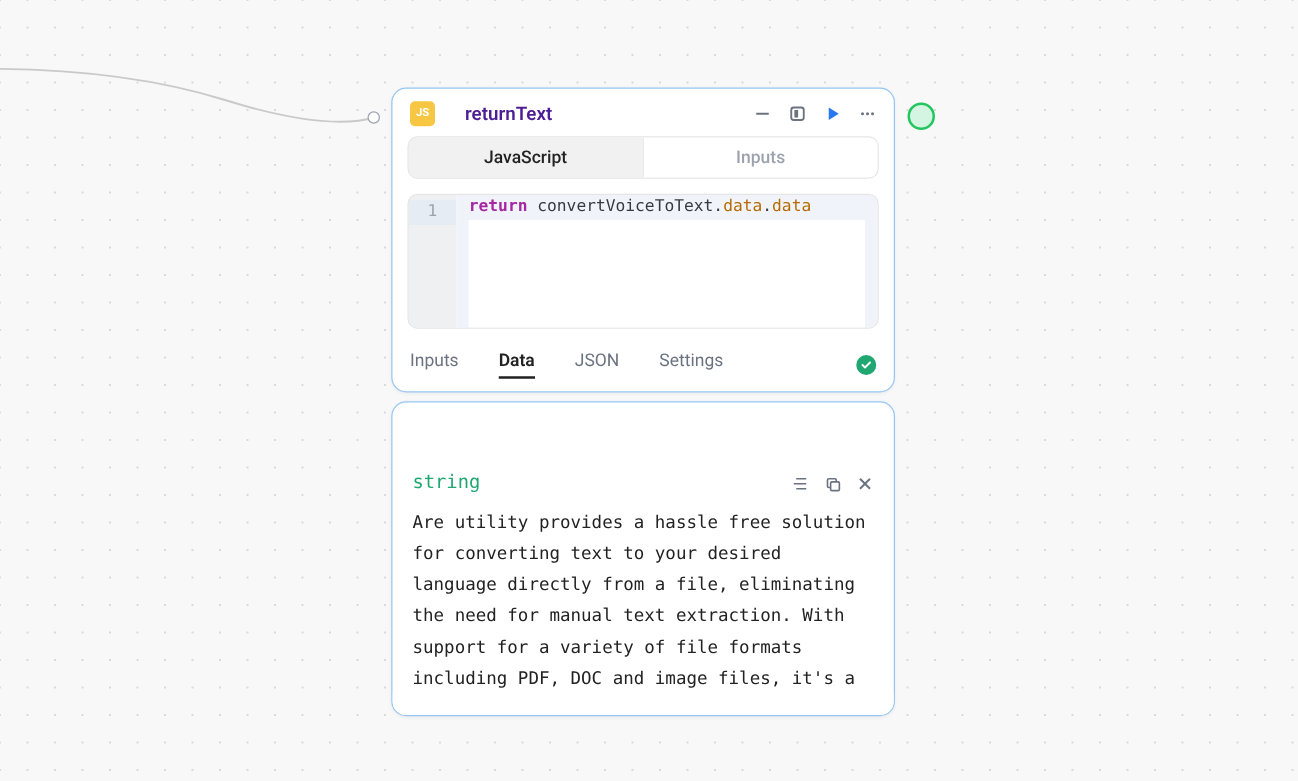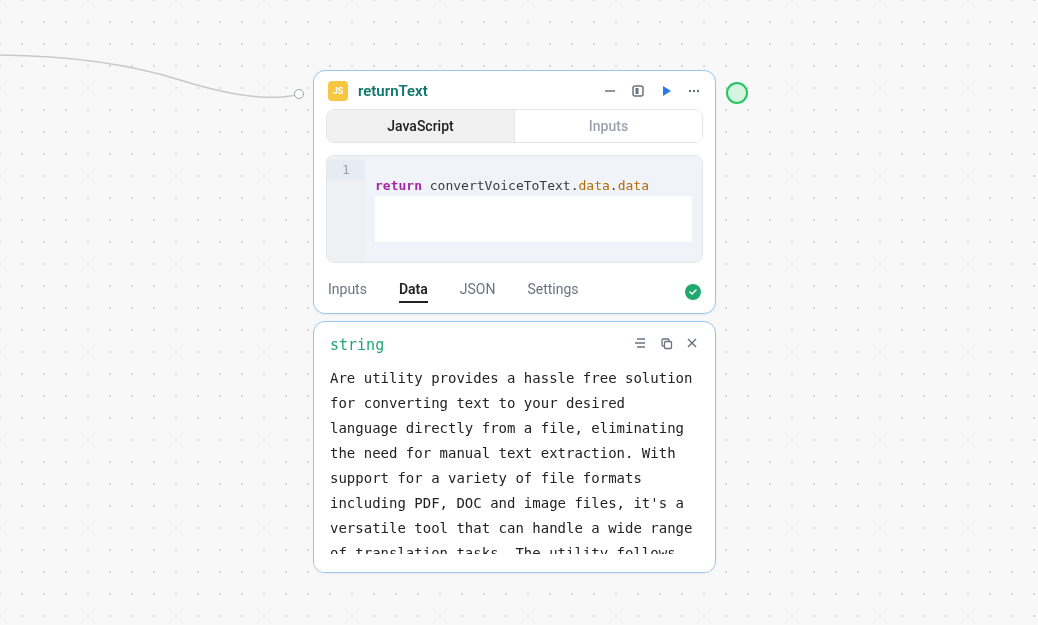--- a/index.html
+++ b/index.html
@@ -30,40 +30,40 @@
   background: #fff;
   border: 1.5px solid #98c6f2;
   border-radius: 12px;
   box-shadow: 0 1px 3px rgba(0,0,0,0.05);
 }
 
 .node-header {
   display: flex;
   align-items: center;
   padding: 10px 14px 8px 14px;
-  gap: 10px;
+  gap: 24px;
 }
 
 .js-badge {
   width: 20px;
   height: 20px;
   background: #f7c744;
   border-radius: 4px;
   display: flex;
   align-items: center;
   justify-content: center;
   font-size: 9px;
   font-weight: 700;
   color: #fff;
 }
 
 .node-title {
   font-size: 15px;
   font-weight: 600;
-  color: #0f766e;
+  color: #4c1d95;
   flex: 1;
 }
 
 .header-actions {
   display: flex;
   gap: 14px;
   align-items: center;
   color: #6b7280;
 }
 
@@ -120,21 +120,21 @@
 }
 .gutter-line {
   color: #9ca3af;
   text-align: center;
   line-height: 20px;
   background: #e6ecf3;
 }
 
 .code-body {
   flex: 1;
-  padding: 20px 10px;
+  padding: 0 10px;
   background: #f0f4fa;
 }
 .code-body .lineb {
   background: #f0f4fa;
   height: 20px;
   line-height: 20px;
 }
 .code-body .rest {
   background: #fff;
   height: calc(100% - 20px);
@@ -203,22 +203,23 @@
   background: #fff;
   border: 1.5px solid #98c6f2;
   border-radius: 12px;
   padding: 14px 16px;
   box-shadow: 0 1px 3px rgba(0,0,0,0.05);
   overflow: hidden;
 }
 
 .output-header {
   display: flex;
-  align-items: flex-start;
+  align-items: flex-end;
   margin-bottom: 12px;
+  margin-top: 40px;
 }
 
 .type-label {
   font-family: ui-monospace, Menlo, Monaco, monospace;
   font-size: 15px;
   color: #21a872;
 }
 
 .output-actions {
   margin-left: auto;

